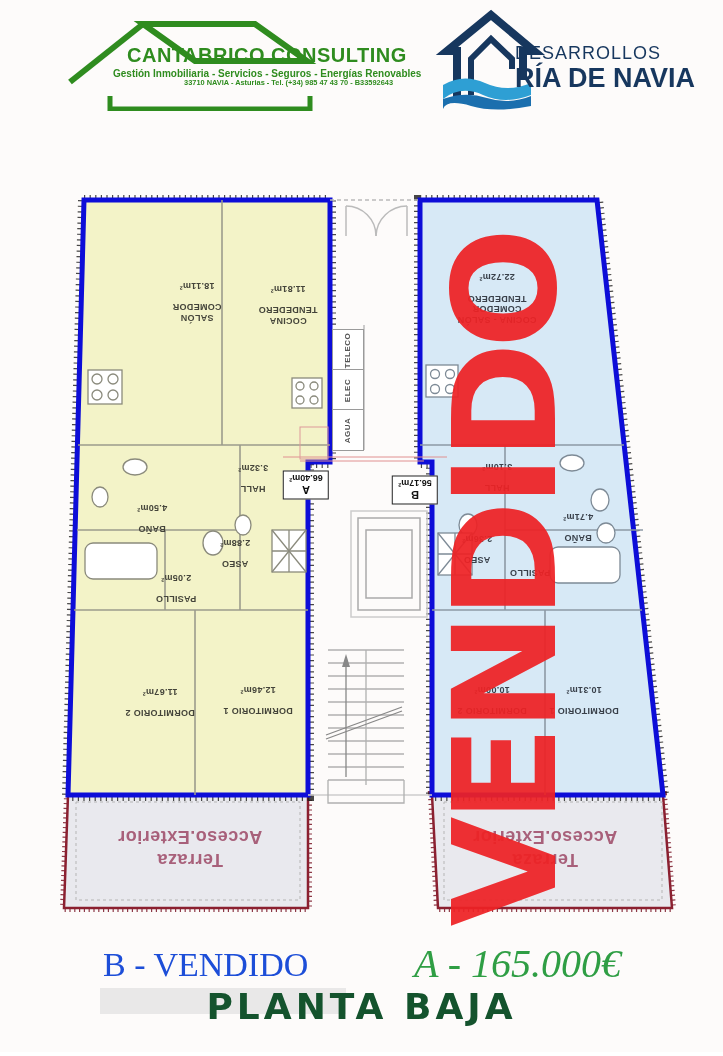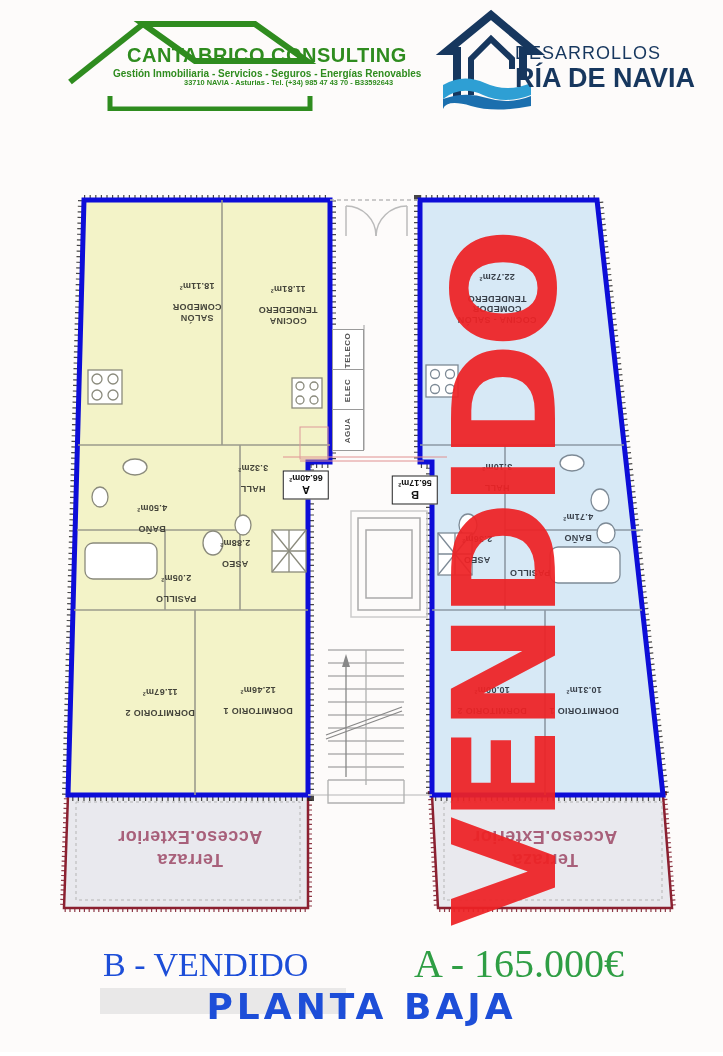--- a/index.html
+++ b/index.html
@@ -47,24 +47,24 @@
   .vendido{position:absolute;left:145px;top:300px;width:720px;height:170px;
       display:flex;align-items:center;justify-content:center;
       transform:rotate(-90deg);z-index:6;pointer-events:none;
       font-family:"DejaVu Sans",sans-serif;font-size:142px;font-weight:bold;
       color:#ee2225;letter-spacing:-6px;opacity:.93;}
 
   
   .b-status{position:absolute;left:103px;top:946px;font-family:"Liberation Serif",serif;
       font-size:34px;color:#1d4ed8;z-index:3;}
   .a-price{position:absolute;left:414px;top:940px;font-family:"Liberation Serif",serif;
-      font-size:40px;color:#2f9e44;z-index:3;}
+      font-size:40px;color:#2f9e44;z-index:3;font-style:italic;}
   .erased{position:absolute;left:100px;top:988px;width:246px;height:26px;background:#d9d9d9;opacity:.55;z-index:1;}
   .floor{position:absolute;left:0;top:986px;width:723px;text-align:center;z-index:2;
-      font-family:"DejaVu Sans",sans-serif;font-size:36px;font-weight:800;color:#1d4ed8;letter-spacing:4px;}
+      font-family:"DejaVu Sans",sans-serif;font-size:36px;font-weight:800;color:#14532d;letter-spacing:4px;}
 </style>
 </head>
 <body>
 
 <div class="page">
 
   <div class="logo-cc">
     <svg width="335" height="105" viewBox="0 0 335 105">
       <g fill="none" stroke="#2f8c1f" stroke-width="6">
         <polygon points="88,18 200,18 252,55 140,55"></polygon>

